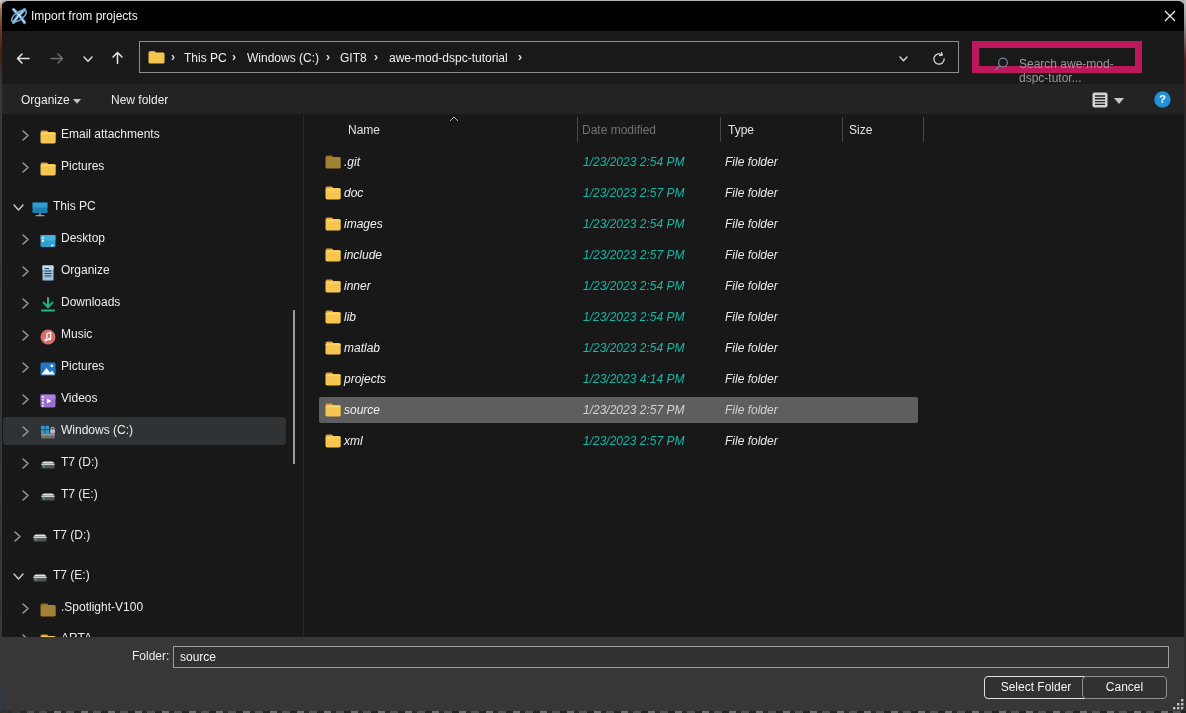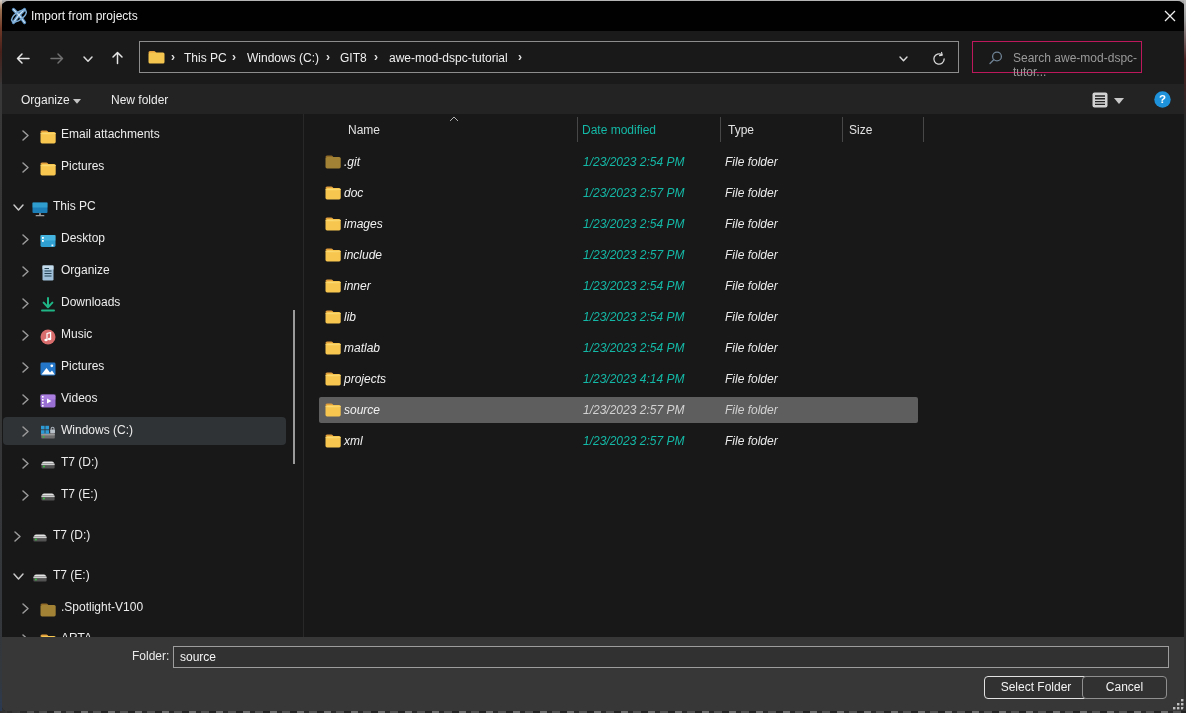--- a/index.html
+++ b/index.html
@@ -12,21 +12,21 @@
 #desk-right { right:0; top:0; width:2px; height:713px; background:linear-gradient(#bdbdbd 0px, #9a9a9a 20px, #4a2020 60px, #282828 120px, #303030 713px); }
 #desk-bottom { left:0; bottom:0; width:1186px; height:2px; background:linear-gradient(90deg, #2e2e2e 0px, rgba(46,46,46,0) 55px), repeating-linear-gradient(90deg, #6e6e6e 0 7px, #282828 7px 12px, #525252 12px 20px, #222222 20px 27px); }
 
 #win { left:1px; top:1px; width:1184px; height:711px; border-radius:8px; overflow:hidden; background:#191919; }
 
 #titlebar { left:0; top:0; width:100%; height:30px; background:#010101; }
 #title-text { left:30px; top:8px; color:#f2f2f2; }
 
 #navrow { left:0; top:30px; width:100%; height:53px; background:#1a1a1a; }
 #addrbar { left:138px; top:10px; width:820px; height:32px; border:1px solid #8d8d8d; background:#191919; }
-#searchbox { left:971px; top:10px; width:170px; height:32px; border:1px solid #be185d; background:#191919; }
+#searchbox { left:971px; top:10px; width:170px; height:32px; border:7px solid #be185d; background:#191919; }
 #search-ph { position:absolute; left:40px; top:9px; color:#9a9a9a; }
 .crumb { position:absolute; top:9px; color:#f0f0f0; }
 .csep { position:absolute; top:8px; color:#e2e2e2; font-size:12px; font-weight:700; }
 
 #toolbar { left:0; top:83px; width:100%; height:30px; background:#232323; }
 
 #main { left:0; top:113px; width:100%; height:523px; background:#181818; }
 #sidebar { left:0; top:0; width:303px; height:524px; }
 #paneline { left:302px; top:0; width:1px; height:524px; background:#282828; }
 #scrollthumb { left:292px; top:196px; width:2px; height:154px; background:#9a9a9a; }
@@ -339,21 +339,21 @@
         </div>
       </div>
     <div id="paneline" class="abs"></div>
     <div id="scrollthumb" class="abs"></div>
 
     <div class="abs" id="listhdr" style="left:303px; top:0; width:881px; height:29px;">
       <span class="abs" style="left:44px; top:9px; color:#e2e2e2;">Name</span>
       <svg style="left:145px; top:2px;" width="11" height="6" viewBox="0 0 11 6">
         <path d="M1 5 L5 1 L9 5" stroke="#b0b0b0" stroke-width="1" fill="none"></path>
       </svg>
-      <span class="abs" style="left:278px; top:9px; color:#14b8a6;">Date modified</span>
+      <span class="abs" style="left:278px; top:9px; color:#737373;">Date modified</span>
       <span class="abs" style="left:424px; top:9px; color:#e2e2e2;">Type</span>
       <span class="abs" style="left:545px; top:9px; color:#e2e2e2;">Size</span>
       <div class="hline" style="left:273px;"></div>
       <div class="hline" style="left:416px;"></div>
       <div class="hline" style="left:538px;"></div>
       <div class="hline" style="left:619px;"></div>
     </div>
     <div id="listrows" class="abs" style="left:0; top:33px; width:100%; height:491px;font-style:italic;">
         <div class="lrow" style="top:0px;">
           <span style="position:absolute; left:21px; top:7px; width:15px; height:15px;"><svg width="16" height="16" viewBox="0 0 16 16" style="position:static; overflow:visible;">

